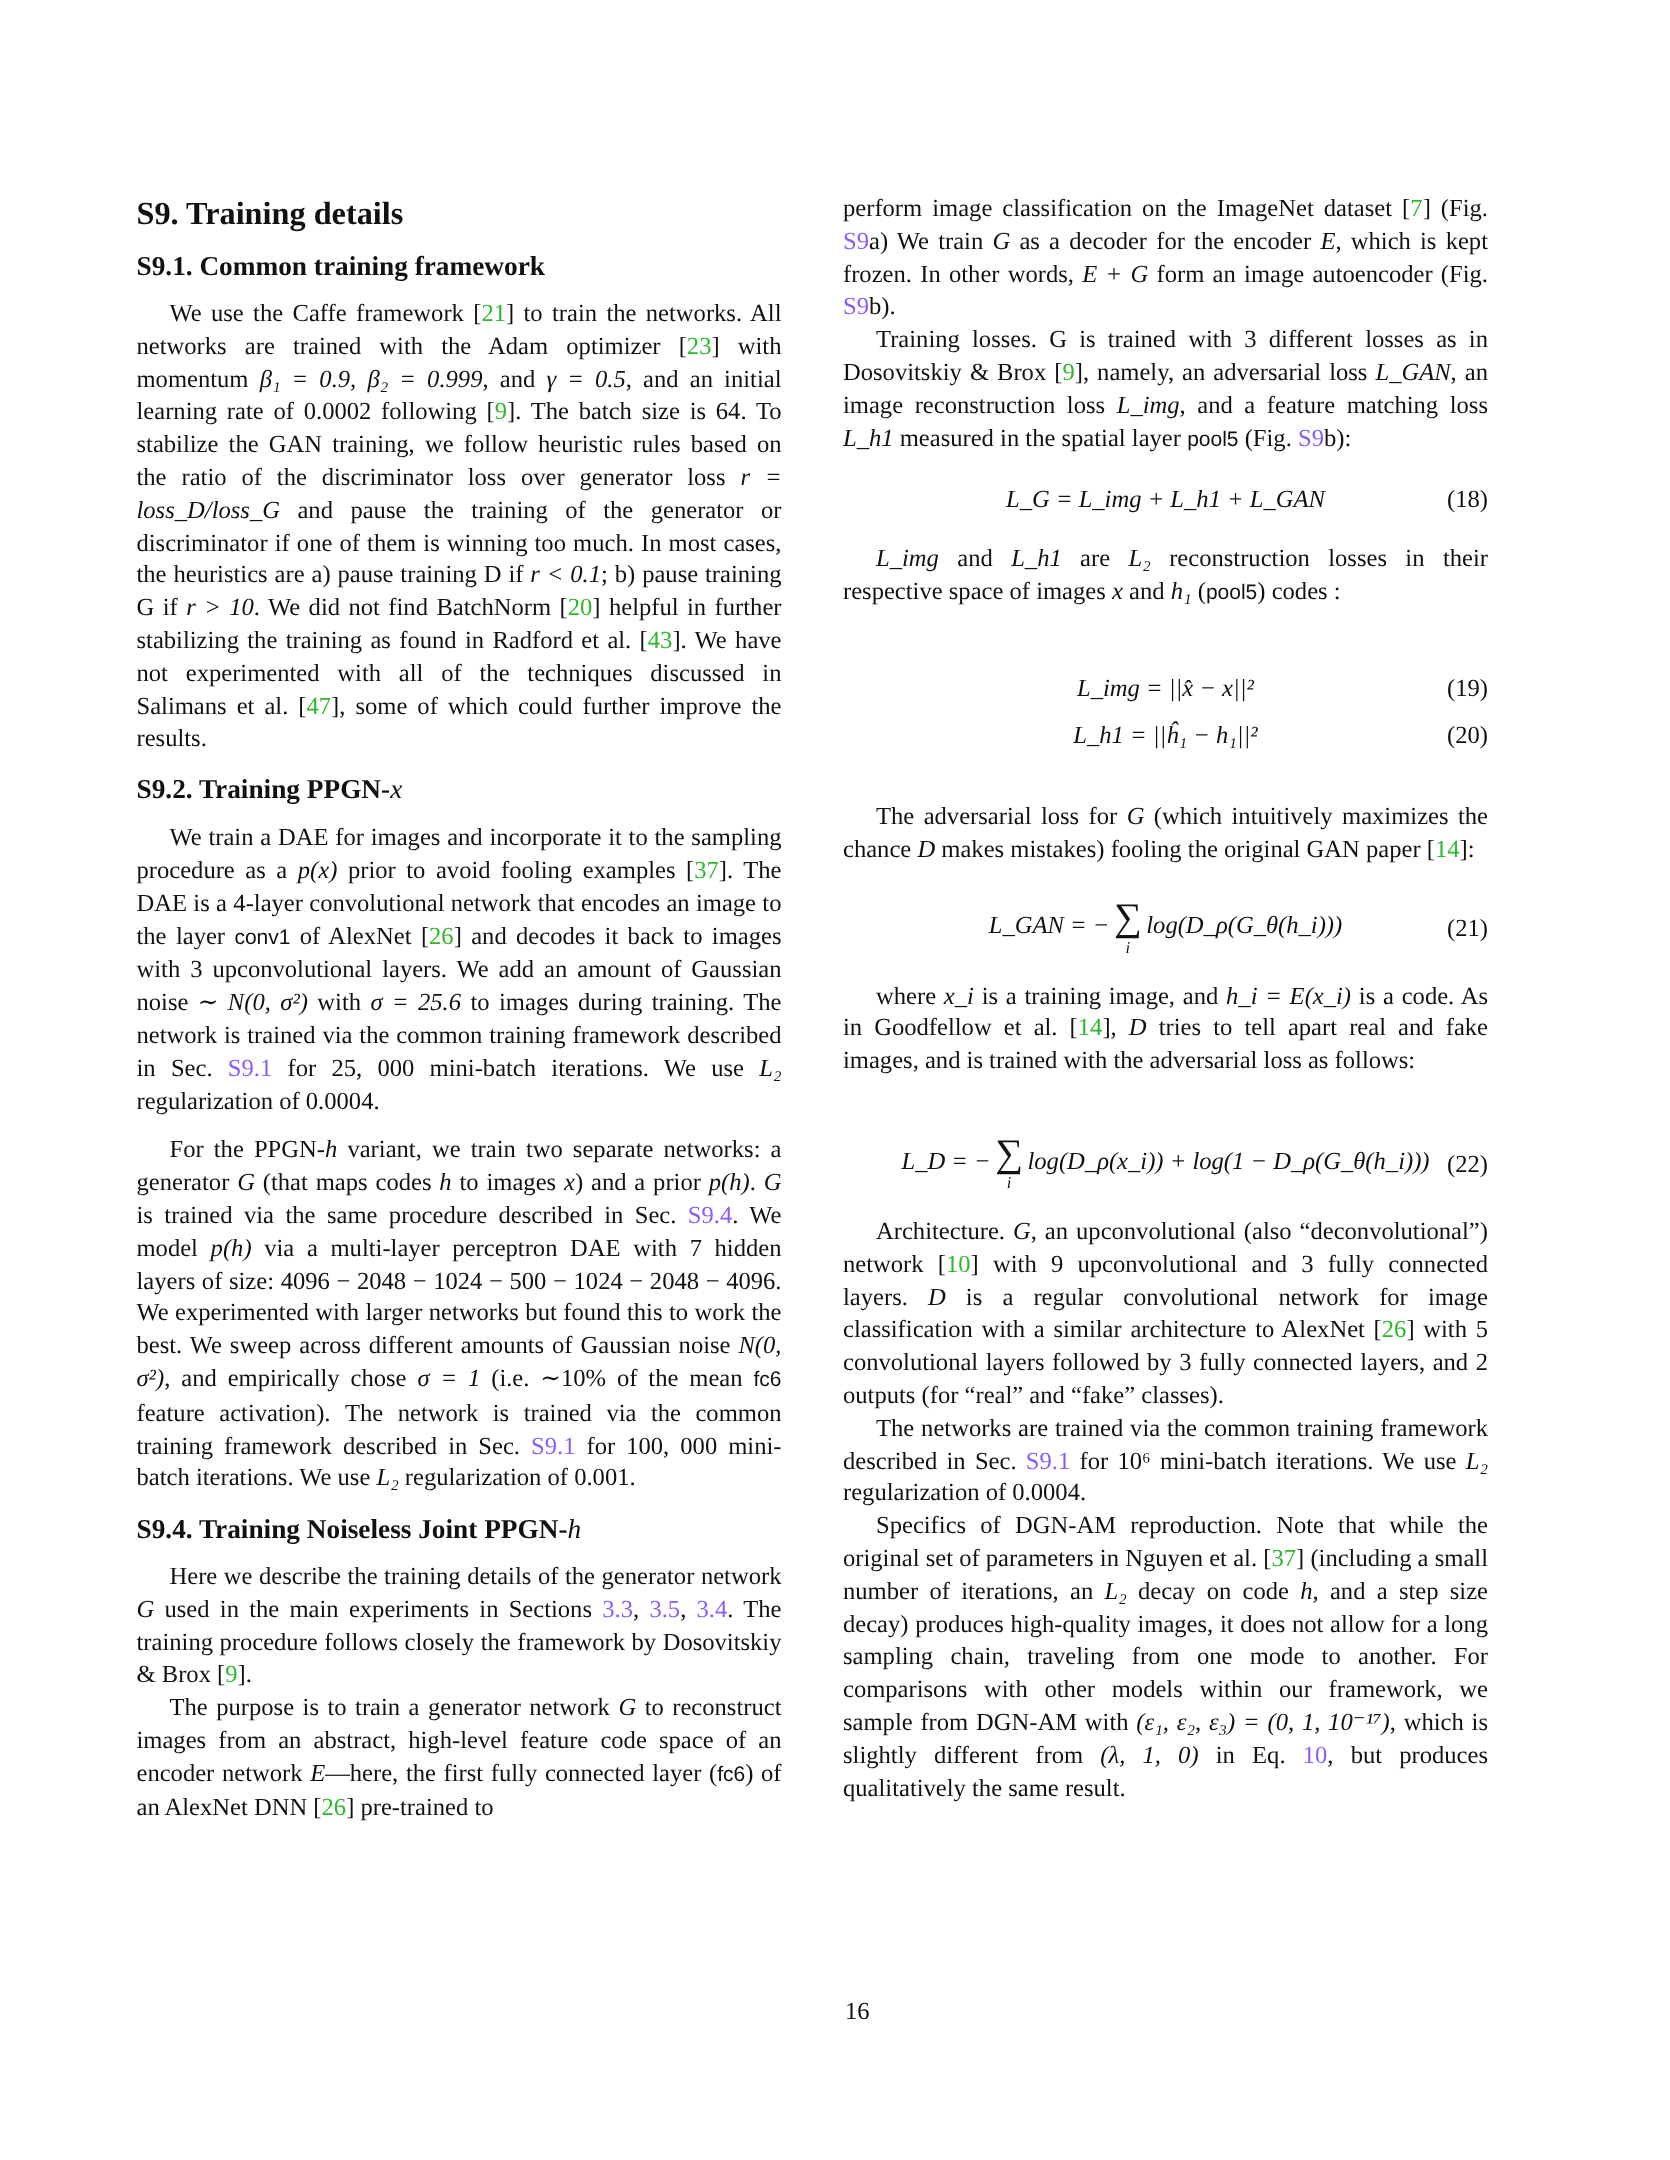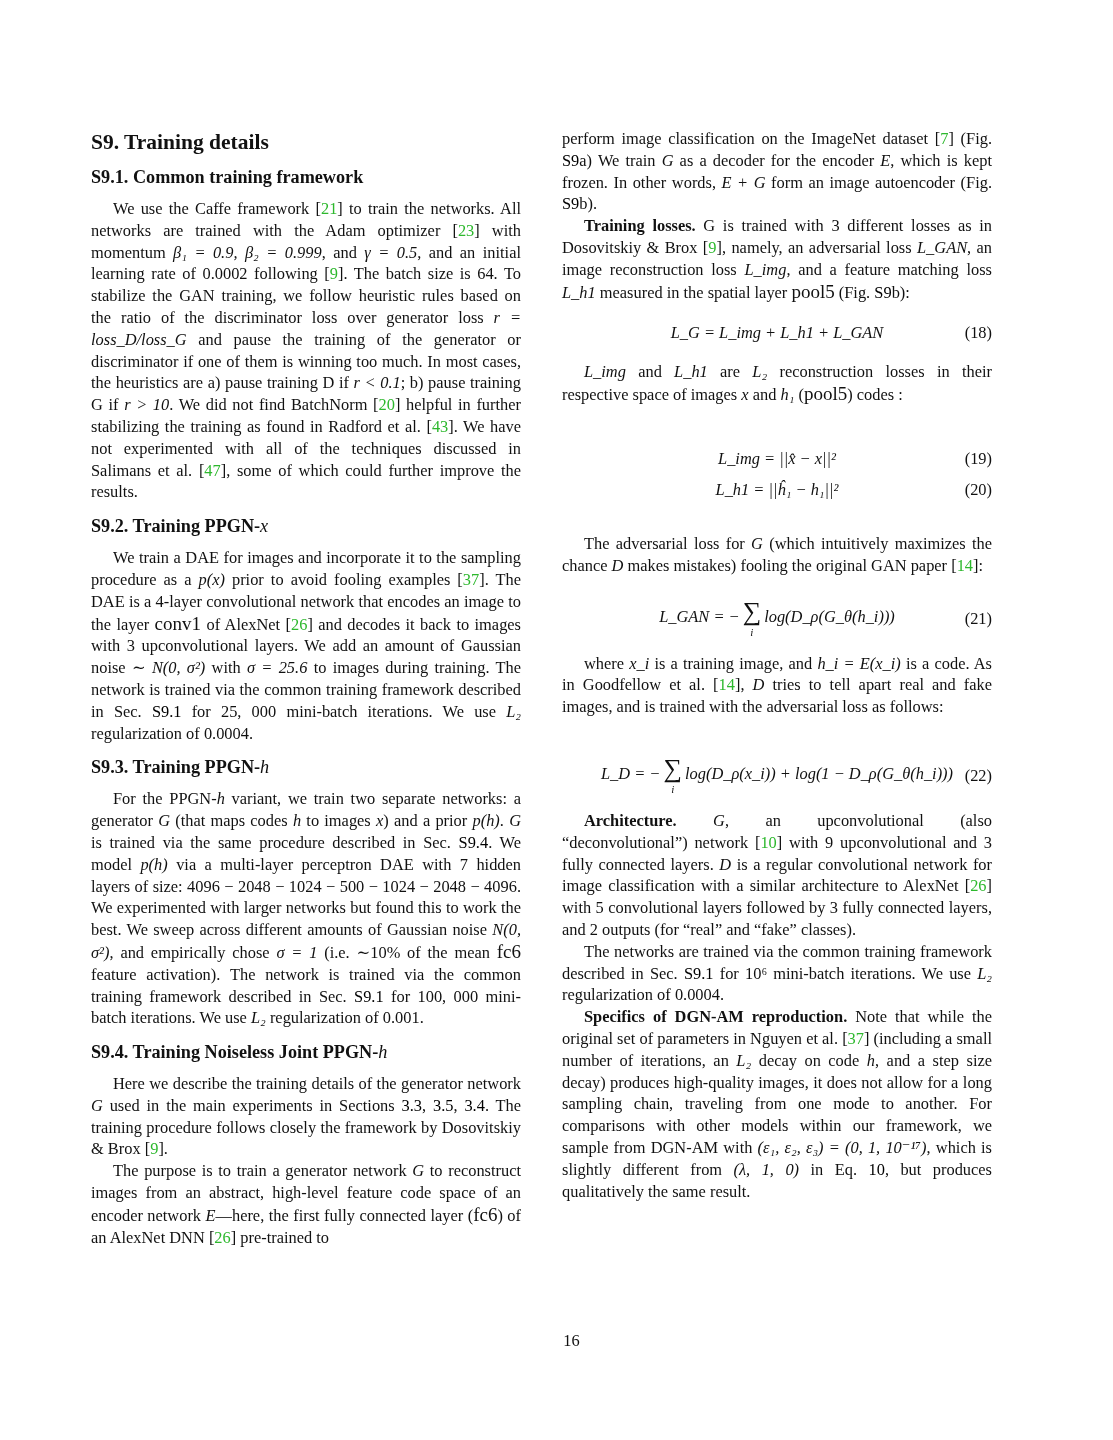--- a/index.html
+++ b/index.html
@@ -7,24 +7,24 @@
          font-family: "Liberation Serif", "DejaVu Serif", serif; color: #111; }
   .col { position: absolute; top: 128px; width: 430px; font-size: 16.4px; line-height: 21.8px; }
   .col-left { left: 91px; }
   .col-right { left: 562px; }
   h1 { font-size: 21.5px; font-weight: bold; margin: 0 0 9px 0; line-height: 28px; }
   h2 { font-size: 18.2px; font-weight: bold; margin: 0 0 9px 0; line-height: 24px; }
   p { margin: 0; text-align: justify; text-indent: 22px; hyphens: auto; }
   p.noindent { text-indent: 0; }
   .sec-gap { height: 11px; }
   .cite { color: #2db82d; }
-  .ref { color: #000000; }
+  .ref { color: #8b5cf6; }
   .m { font-style: italic; }
-  .mono { font-family: Liberation Serif, serif; font-size: 19px; }
-  .b { font-weight: bold; }
+  .mono { font-family: Liberation Sans, sans-serif; font-size: 14px; }
+  .b { font-weight: normal; }
   .eq { position: relative; height: 22px; display: flex; align-items: center; justify-content: center; }
   .eq .eqbody { font-style: italic; white-space: nowrap; }
   .eq .eqno { position: absolute; right: 0; top: 0; font-style: normal; font-family: Liberation Serif, serif; }
   .sum { display: inline-flex; flex-direction: column; align-items: center; vertical-align: middle; margin: 0 3px; line-height: 1; }
   .sum .sig { font-size: 26px; font-style: normal; }
   .sum .idx { font-size: 11px; font-style: italic; margin-top: 2px; }
   .page-num { position: absolute; top: 1331px; left: 0; width: 1113px; text-align: center; font-size: 16.4px; padding-left: 15px; }
 </style>
 </head>
 <body>
@@ -33,21 +33,20 @@
   <h1>S9. Training details</h1>
 
   <h2>S9.1. Common training framework</h2>
   <p><span>We use the Caffe framework [</span><a class="cite">21</a><span>] to train the networks. All networks are trained with the Adam optimizer [</span><a class="cite">23</a><span>] with momentum </span><span class="m">β₁ = 0.9, β₂ = 0.999</span><span>, and </span><span class="m">γ = 0.5</span><span>, and an initial learning rate of </span><span>0.0002</span><span> following [</span><a class="cite">9</a><span>]. The batch size is </span><span>64</span><span>. To stabilize the GAN training, we follow heuristic rules based on the ratio of the discriminator loss over generator loss </span><span class="m">r = loss_D/loss_G</span><span> and pause the training of the generator or discriminator if one of them is winning too much. In most cases, the heuristics are a) pause training D if </span><span class="m">r &lt; 0.1</span><span>; b) pause training G if </span><span class="m">r &gt; 10</span><span>. We did not find BatchNorm [</span><a class="cite">20</a><span>] helpful in further stabilizing the training as found in Radford et al. [</span><a class="cite">43</a><span>]. We have not experimented with all of the techniques discussed in Salimans et al. [</span><a class="cite">47</a><span>], some of which could further improve the results.</span></p>
   <div class="sec-gap"></div>
 
   <h2><span>S9.2. Training PPGN-</span><span class="m" style="font-weight:normal">x</span></h2>
   <p><span>We train a DAE for images and incorporate it to the sampling procedure as a </span><span class="m">p(x)</span><span> prior to avoid fooling examples [</span><a class="cite">37</a><span>]. The DAE is a 4-layer convolutional network that encodes an image to the layer </span><span class="mono">conv1</span><span> of AlexNet [</span><a class="cite">26</a><span>] and decodes it back to images with 3 upconvolutional layers. We add an amount of Gaussian noise </span><span class="m">∼ N(0, σ²)</span><span> with </span><span class="m">σ = 25.6</span><span> to images during training. The network is trained via the common training framework described in Sec. </span><a class="ref">S9.1</a><span> for </span><span>25, 000</span><span> mini-batch iterations. We use </span><span class="m">L₂</span><span> regularization of </span><span>0.0004</span><span>.</span></p>
   <div class="sec-gap"></div>
 
-  <h2><span>S9.3. Training PPGN-</span><span class="m" style="font-weight:normal">h</span></h2>
   <p><span>For the PPGN-</span><span class="m">h</span><span> variant, we train two separate networks: a generator </span><span class="m">G</span><span> (that maps codes </span><span class="m">h</span><span> to images </span><span class="m">x</span><span>) and a prior </span><span class="m">p(h)</span><span>. </span><span class="m">G</span><span> is trained via the same procedure described in Sec. </span><a class="ref">S9.4</a><span>. We model </span><span class="m">p(h)</span><span> via a multi-layer perceptron DAE with 7 hidden layers of size: </span><span>4096 − 2048 − 1024 − 500 − 1024 − 2048 − 4096</span><span>. We experimented with larger networks but found this to work the best. We sweep across different amounts of Gaussian noise </span><span class="m">N(0, σ²)</span><span>, and empirically chose </span><span class="m">σ = 1</span><span> (i.e. </span><span>∼10%</span><span> of the mean </span><span class="mono">fc6</span><span> feature activation). The network is trained via the common training framework described in Sec. </span><a class="ref">S9.1</a><span> for </span><span>100, 000</span><span> mini-batch iterations. We use </span><span class="m">L₂</span><span> regularization of </span><span>0.001</span><span>.</span></p>
   <div class="sec-gap"></div>
 
   <h2><span>S9.4. Training Noiseless Joint PPGN-</span><span class="m" style="font-weight:normal">h</span></h2>
   <p><span>Here we describe the training details of the generator network </span><span class="m">G</span><span> used in the main experiments in Sections </span><a class="ref">3.3</a><span>, </span><a class="ref">3.5</a><span>, </span><a class="ref">3.4</a><span>. The training procedure follows closely the framework by Dosovitskiy &amp; Brox [</span><a class="cite">9</a><span>].</span></p>
   <p><span>The purpose is to train a generator network </span><span class="m">G</span><span> to reconstruct images from an abstract, high-level feature code space of an encoder network </span><span class="m">E</span><span>—here, the first fully connected layer (</span><span class="mono">fc6</span><span>) of an AlexNet DNN [</span><a class="cite">26</a><span>] pre-trained to</span></p>
 </div>
 
 <div class="col col-right">
   <p class="noindent"><span>perform image classification on the ImageNet dataset [</span><a class="cite">7</a><span>] (Fig. </span><a class="ref">S9</a><span>a) We train </span><span class="m">G</span><span> as a decoder for the encoder </span><span class="m">E</span><span>, which is kept frozen. In other words, </span><span class="m">E + G</span><span> form an image autoencoder (Fig. </span><a class="ref">S9</a><span>b).</span></p>

